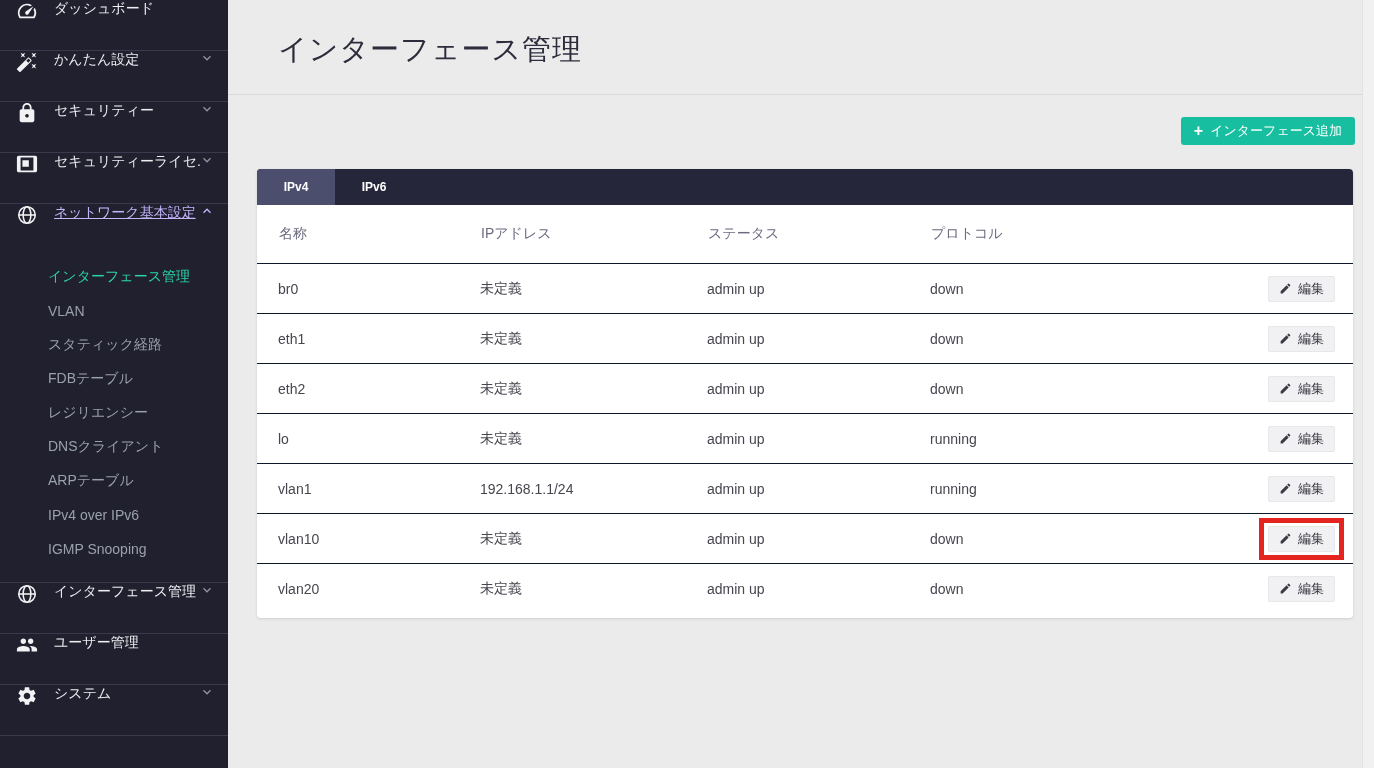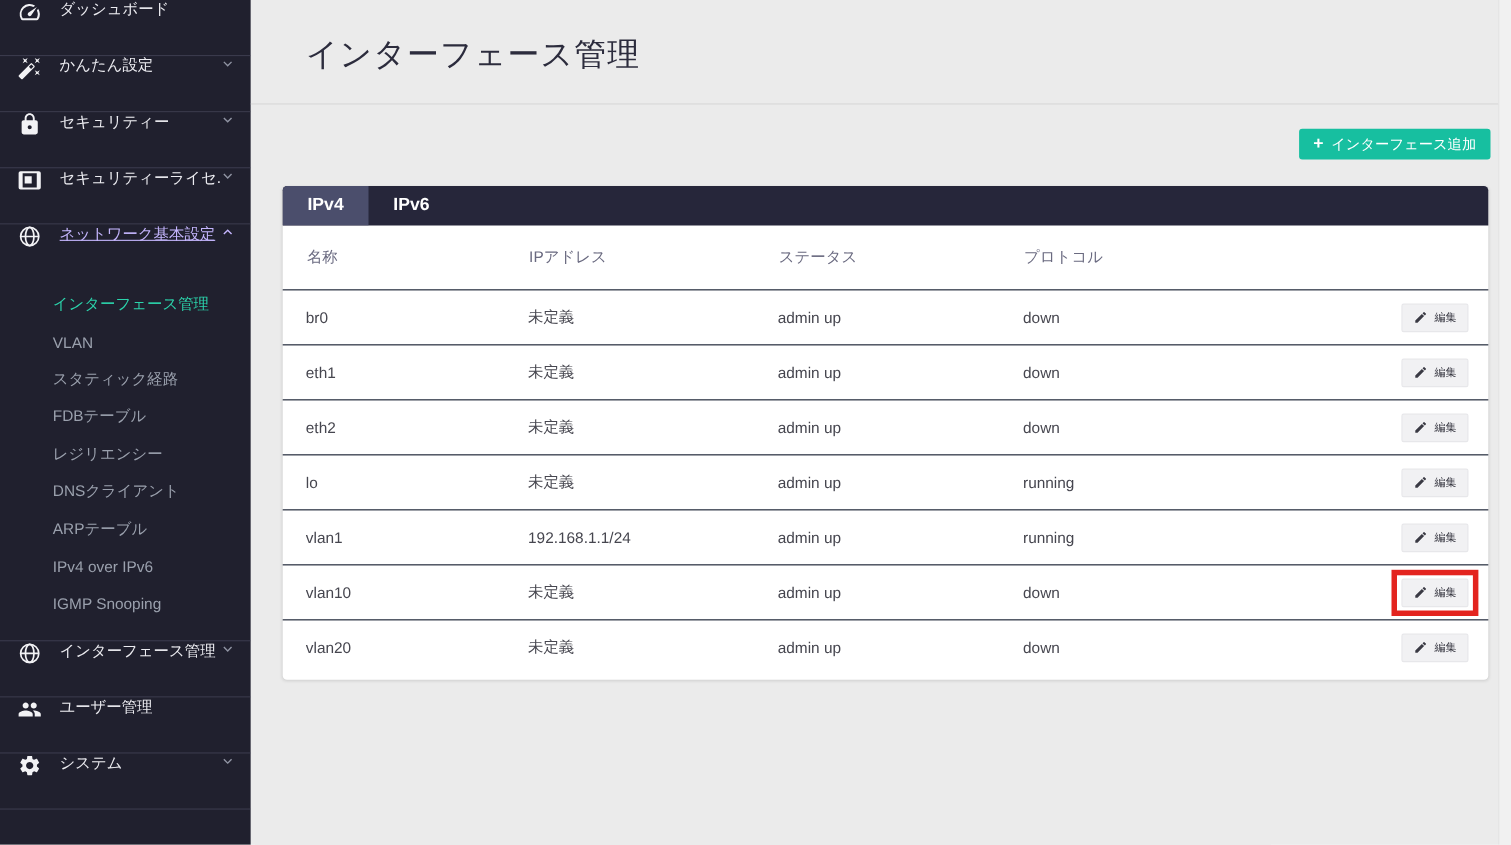--- a/index.html
+++ b/index.html
@@ -24,28 +24,28 @@
   .main { flex:1; height:768px; background:#ebebeb; position:relative; }
   .page-header { padding:30px 0 24px 50px; border-bottom:1px solid #d8d8d8; }
   .page-title { font-size:29px; font-weight:400; color:#2c2c3d; letter-spacing:1px; }
 
   .toolbar { display:flex; justify-content:flex-end; margin:22px 7px 0 0; height:28px; }
   .add-btn { display:flex; align-items:center; gap:7px; background:#17bfa0; color:#fff; border:none; border-radius:3px; height:28px; padding:0 13px; font-size:13px; font-family:inherit; cursor:pointer; }
   .add-btn .plus { font-size:16px; font-weight:700; line-height:1; }
 
   .card { margin:24px 9px 0 29px; background:#fff; border-radius:4px; box-shadow:0 1px 3px rgba(0,0,0,.12); padding-bottom:5px; }
   .tabs { display:flex; height:36px; background:#26263a; border-radius:4px 4px 0 0; overflow:hidden; }
-  .tab { width:78px; display:flex; align-items:center; justify-content:center; color:#fff; font-size:16px; font-weight:600; cursor:pointer; }
+  .tab { width:78px; display:flex; align-items:center; justify-content:center; color:#fff; font-size:12px; font-weight:600; cursor:pointer; }
   .tab.active { background:#4b4e6c; }
 
   .thead { display:grid; grid-template-columns:202px 227px 223px 1fr 98px; align-items:center; height:58px; padding:0 18px 0 22px; color:#6a6a80; font-size:14px; }
   .trow { display:grid; grid-template-columns:202px 227px 223px 1fr 98px; align-items:center; height:50px; padding:0 18px 0 21px; color:#46464f; font-size:14px; border-top:1px solid #0f172a; }
   .cell { white-space:nowrap; overflow:hidden; }
   .edit-cell { justify-self:end; position:relative; }
-  .edit-btn { display:flex; align-items:center; gap:6px; background:#f1f1f3; border:1px solid #e7e7ea; border-radius:2px; height:26px; padding:0 10px; font-size:10px; color:#3a3a44; font-family:inherit; cursor:pointer; }
+  .edit-btn { display:flex; align-items:center; gap:6px; background:#f1f1f3; border:1px solid #e7e7ea; border-radius:2px; height:26px; padding:0 10px; font-size:13px; color:#3a3a44; font-family:inherit; cursor:pointer; }
   .edit-btn svg { width:13px; height:13px; color:#3a3a44; }
   .red-box { display:none; position:absolute; left:-9px; right:-9px; top:-8px; bottom:-8px; border:5px solid #e3241f; pointer-events:none; }
   .trow.highlight .red-box { display:block; }
 
   .scroll-strip { width:12px; height:768px; flex:0 0 12px; background:#f1f1f1; border-left:1px solid #e2e2e2; }
 </style>
 </head>
 <body>
 
 <div class="app">

